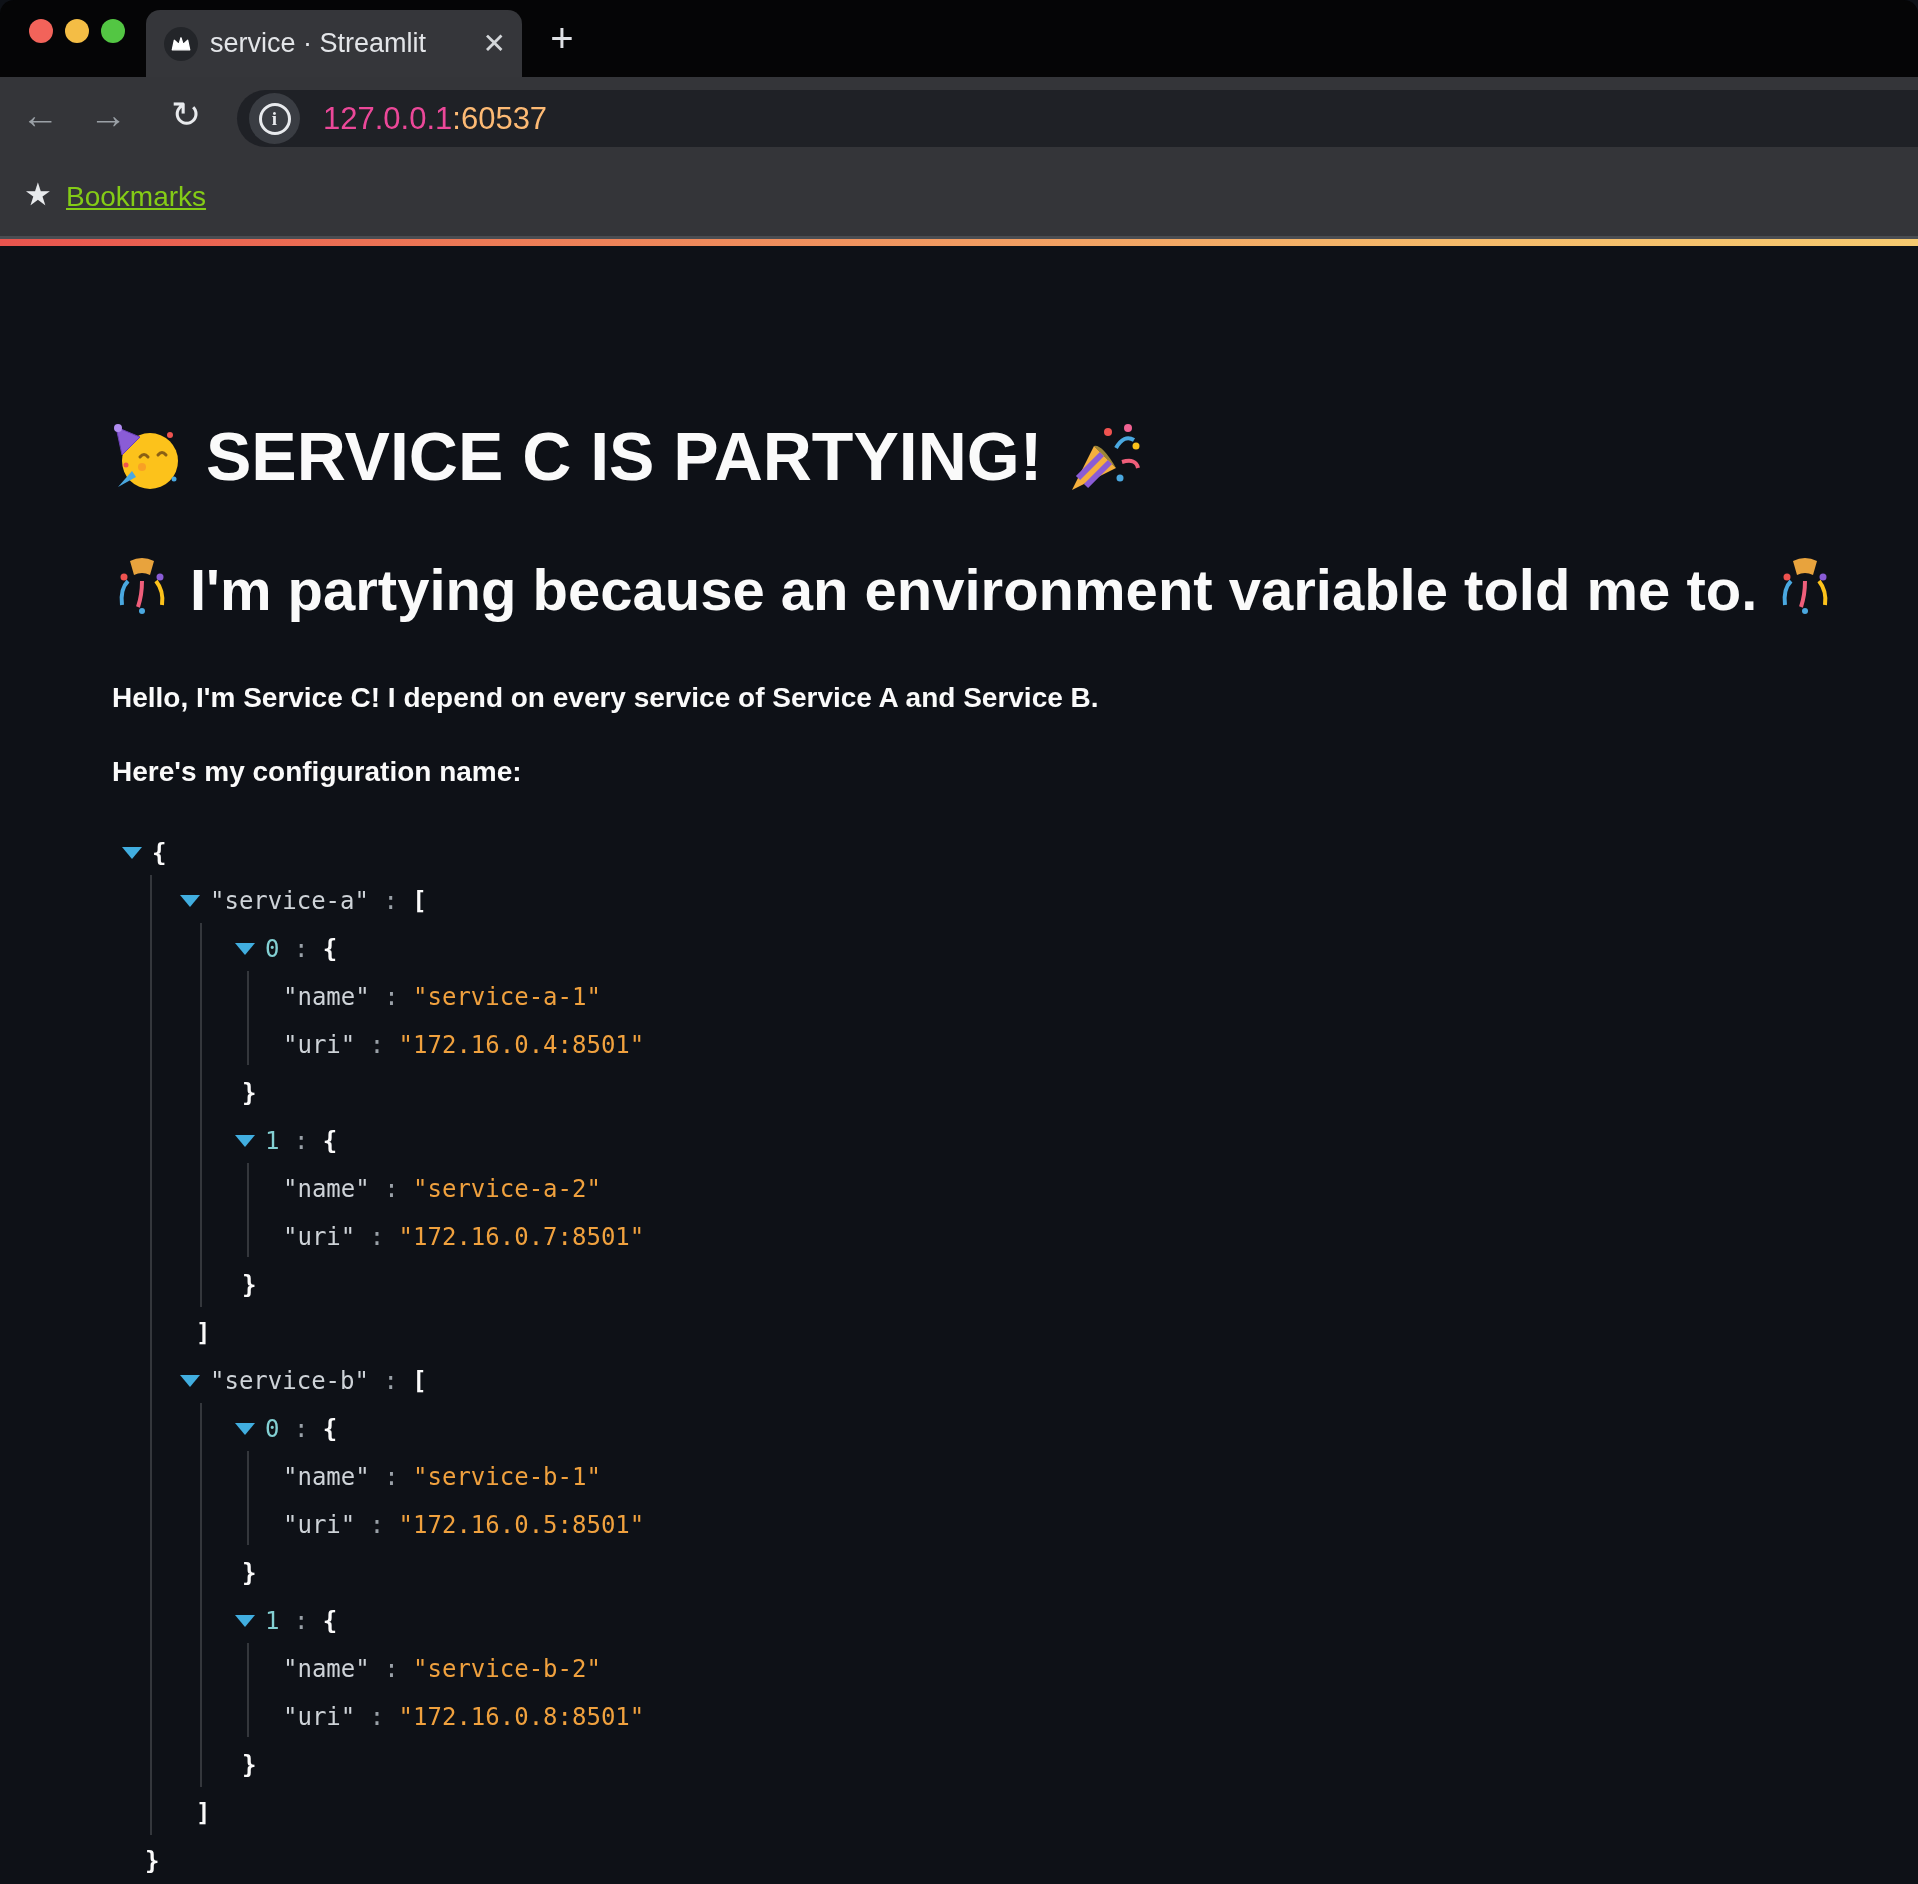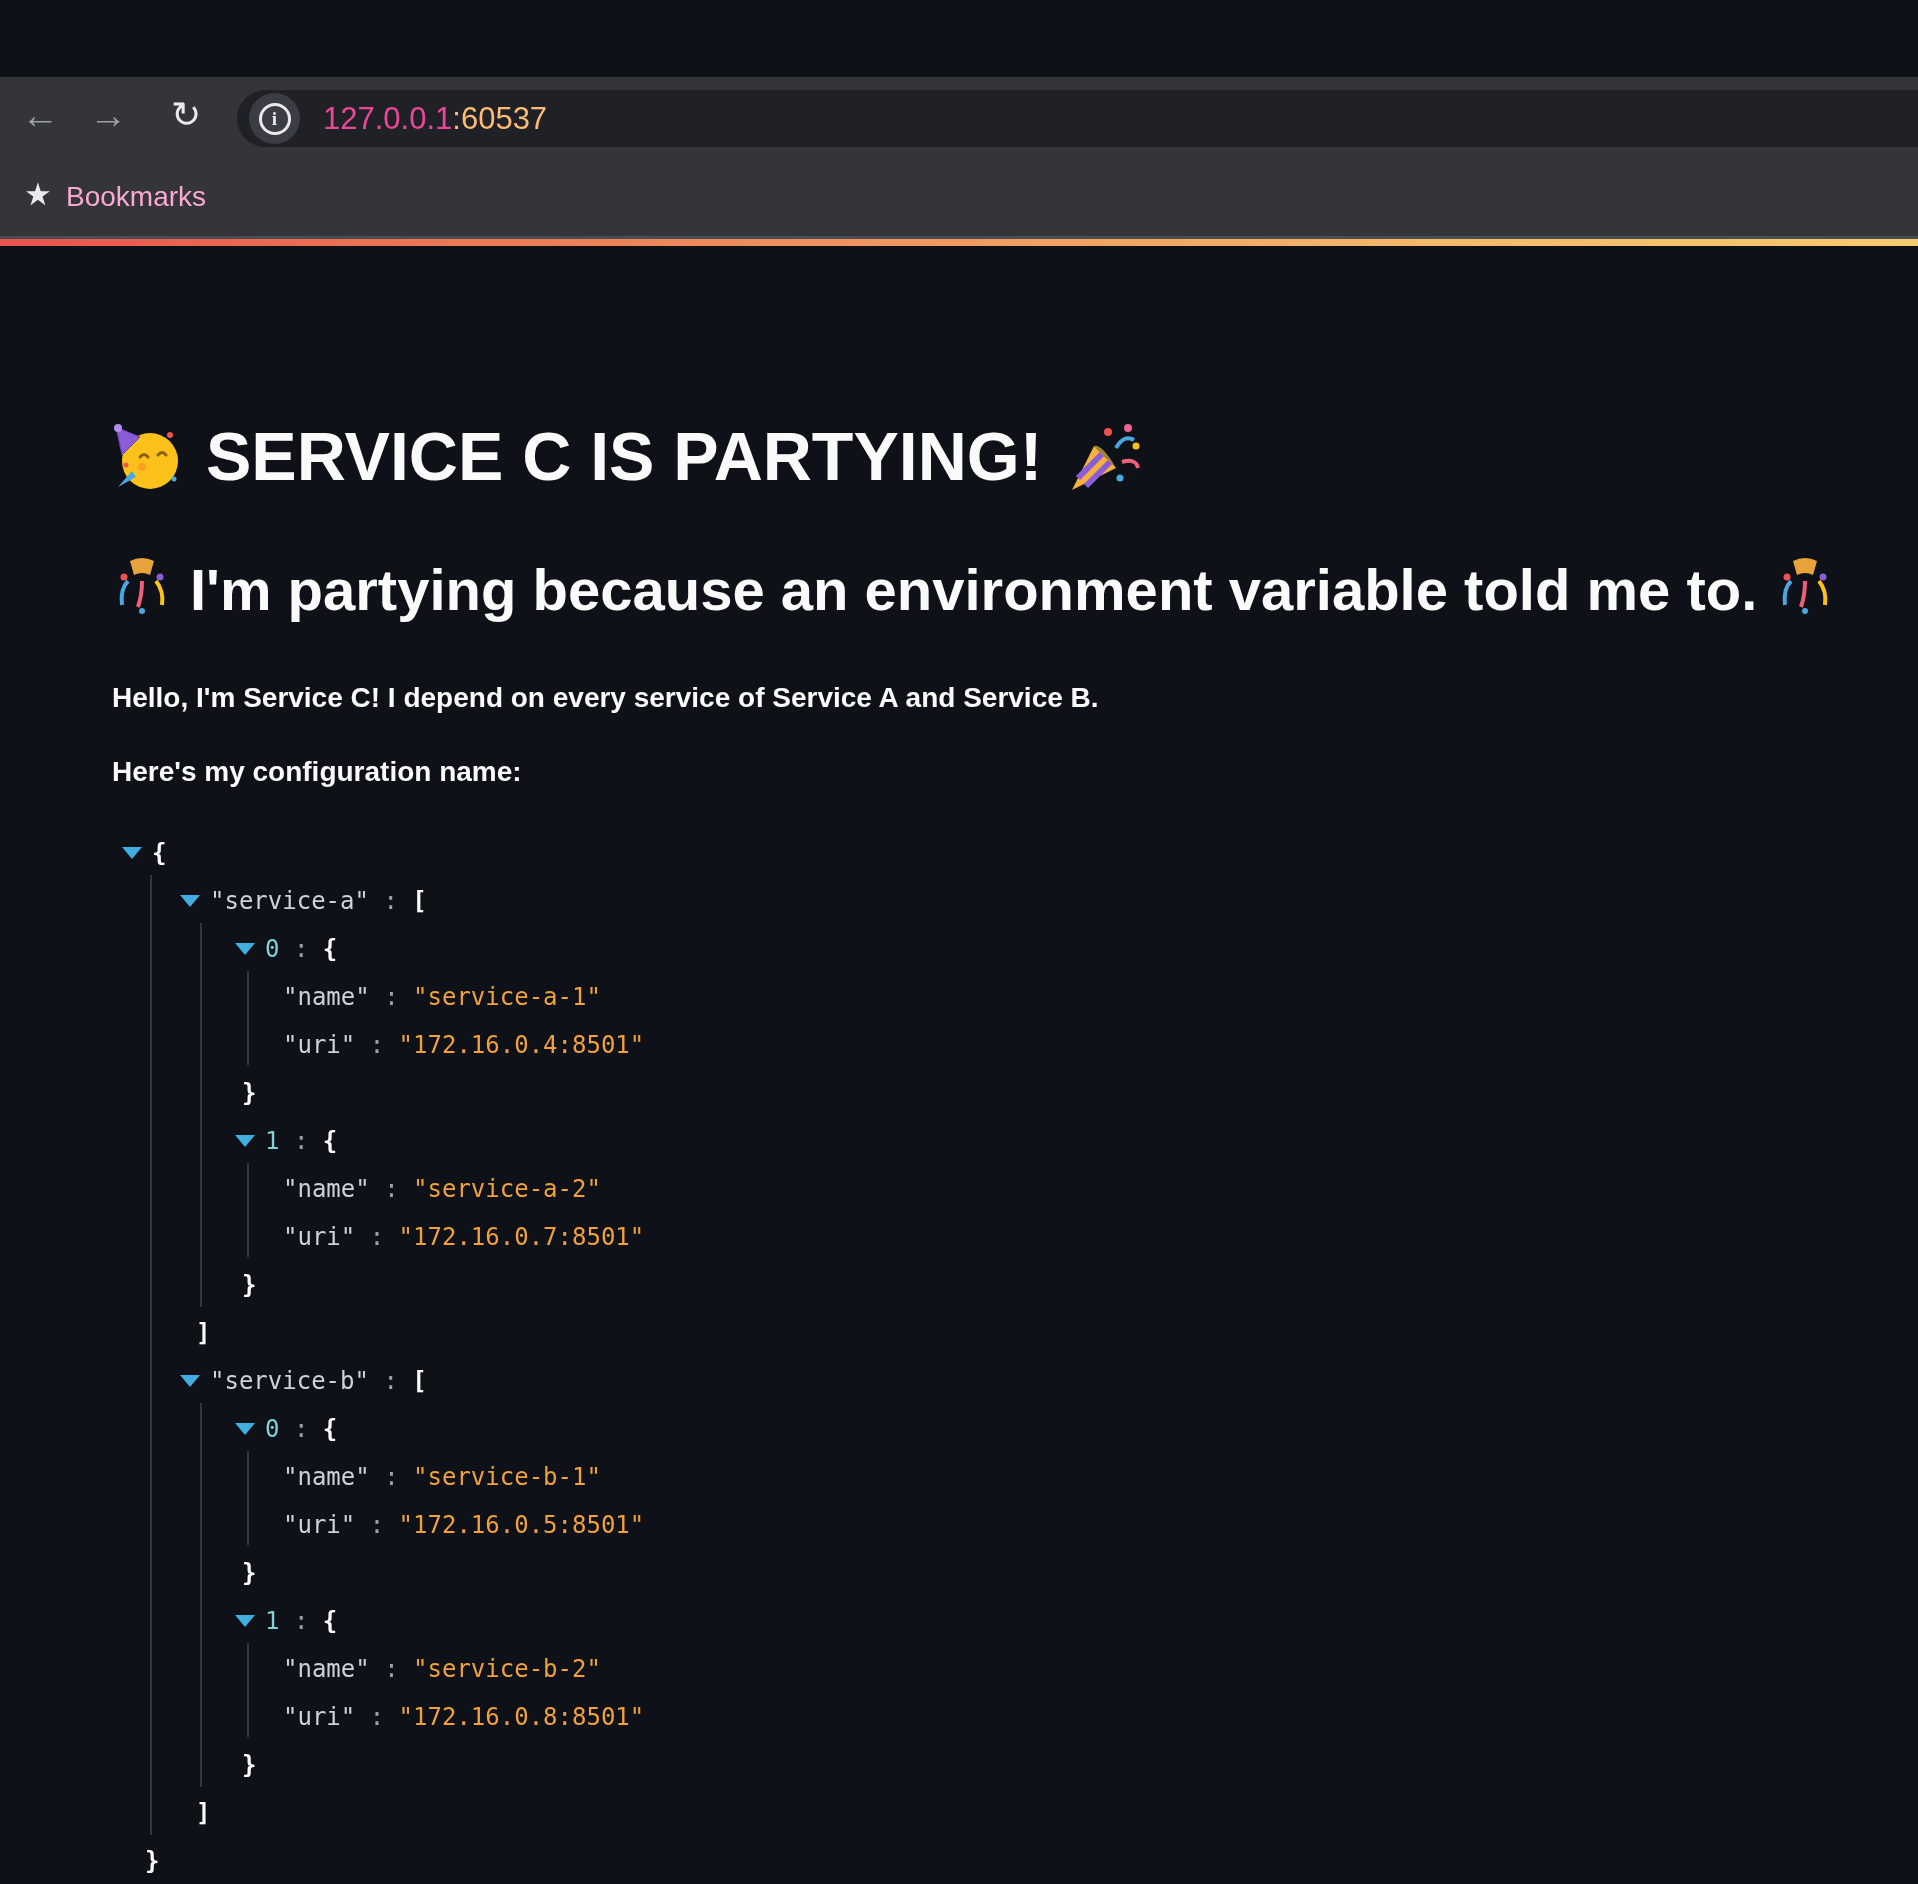--- a/index.html
+++ b/index.html
@@ -31,21 +31,21 @@
   .omnibox{position:absolute;left:237px;right:0;top:13px;height:57px;background:#1f2126;border-radius:29px 0 0 29px;}
   .info-chip{position:absolute;left:12px;top:3px;width:51px;height:51px;border-radius:50%;background:#3a3d43;display:flex;align-items:center;justify-content:center;}
   .info-ring{width:26px;height:26px;border:3px solid #e8eaed;border-radius:50%;display:flex;align-items:center;justify-content:center;font-size:19px;font-weight:700;color:#e8eaed;font-family:"Liberation Serif",serif;}
   .url-text{position:absolute;left:86px;top:0;height:57px;line-height:57px;font-size:31px;white-space:nowrap;}
   .url-host{color:#ec4899;}
   .url-port{color:#fdba74;}
 
   
   .bookmarksbar{position:absolute;left:0;top:157px;width:100%;height:79px;background:#343539;}
   .bm-star{position:absolute;left:24px;top:0;height:79px;line-height:76px;font-size:31px;color:#e8eaed;}
-  .bm-label{position:absolute;left:66px;top:0;height:79px;line-height:79px;font-size:28px;color:#f9a8d4;}
+  .bm-label{position:absolute;left:66px;top:0;height:79px;line-height:79px;font-size:28px;color:#84cc16;text-decoration:underline;}
   .bar-divider{position:absolute;left:0;top:236px;width:100%;height:3px;background:#4a4d52;}
   .decoration{position:absolute;left:0;top:239px;width:100%;height:7px;
     background:linear-gradient(90deg,#e8544e 0%,#ec7a56 25%,#f09a61 50%,#f4b96a 75%,#f6ca70 100%);}
 
   
   .app{position:absolute;left:0;top:246px;width:100%;height:1638px;background:#0e1117;color:#fafafa;}
   .content{padding:168px 0 0 112px;}
   h1.title{margin:0;font-size:68px;line-height:85px;font-weight:700;color:#fafafa;display:flex;align-items:center;gap:22px;}
   h2.subtitle{margin:56px 0 0 0;font-size:58px;line-height:70px;font-weight:700;color:#fafafa;display:flex;align-items:flex-start;gap:18px;}
   p.intro{margin:56px 0 0 0;font-size:28px;line-height:34px;font-weight:700;color:#fafafa;}
@@ -62,20 +62,36 @@
   .jb{color:#fafafa;font-weight:700;}
   .ji{color:#83d0d3;}
   .js{color:#f0a13e;}
   .guide{position:absolute;width:2px;background:rgba(255,255,255,0.16);}
 </style>
 </head>
 <body>
 
 <div class="window">
 
+  <div class="tabstrip">
+    <span class="traffic tl-red"></span>
+    <span class="traffic tl-yellow"></span>
+    <span class="traffic tl-green"></span>
+
+    <div class="tab">
+      <span class="favicon">
+        <svg width="20" height="16" viewBox="0 0 24 18">
+          <path d="M1.5,16 L4,4.5 L9.5,9.5 L12,1.5 L14.5,9.5 L20,4.5 L22.5,16 Z" fill="#ffffff" stroke="#ffffff" stroke-width="1.5" stroke-linejoin="round"></path>
+        </svg>
+      </span>
+      <span class="tab-title">service · Streamlit</span>
+      <span class="tab-close">✕</span>
+    </div>
+    <span class="newtab">+</span>
+  </div>
 
   <div class="toolbar">
     <span class="nav-btn nav-back">←</span>
     <span class="nav-btn nav-forward">→</span>
     <span class="nav-btn nav-reload">↻</span>
     <div class="omnibox">
       <span class="info-chip">
         <span class="info-ring">i</span>
       </span>
       <span class="url-text"><span class="url-host">127.0.0.1</span><span class="url-port">:60537</span></span>

